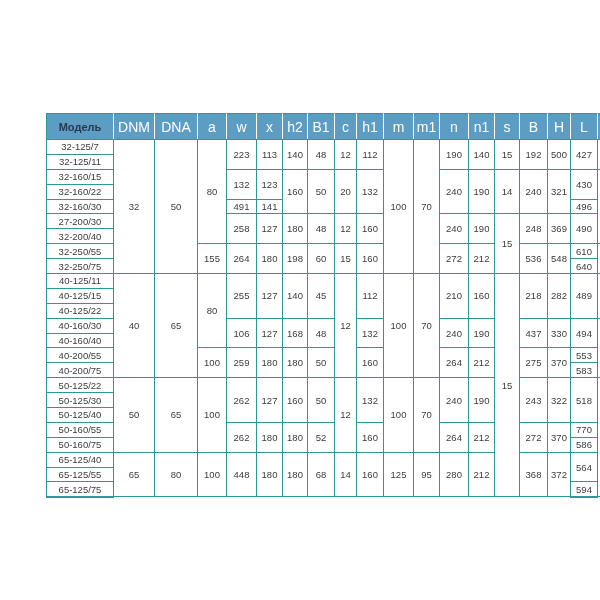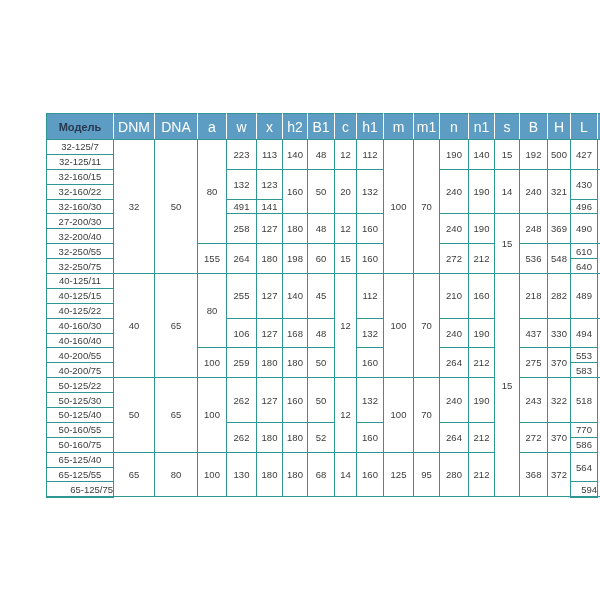--- a/index.html
+++ b/index.html
@@ -44,21 +44,21 @@
     font-size: 9.5px;
     color: #3b3b3b;
     text-align: center;
     vertical-align: middle;
     padding: 0;
     overflow: hidden;
     white-space: nowrap;
     background: #ffffff;
   }
   table.spec tbody tr { height: 14.9px; padding-left: 15px; }
-  table.spec tbody tr:last-child td { border-bottom-width: 2px; text-align: right; }
+  table.spec tbody tr:last-child td { border-bottom-width: 2px; }
 </style>
 </head>
 <body>
 
 <div class="page">
   <div class="table-wrap">
     <table class="spec">
       <colgroup>
           <col style="width: 67px;">
           <col style="width: 41px;">
@@ -294,21 +294,21 @@
           </tr>
           <tr>
             <td>50-160/75</td>
             <td>586</td>
           </tr>
           <tr>
             <td>65-125/40</td>
             <td rowspan="3">65</td>
             <td rowspan="3">80</td>
             <td rowspan="3">100</td>
-            <td rowspan="3">130</td>
+            <td rowspan="3">448</td>
             <td rowspan="3">180</td>
             <td rowspan="3">180</td>
             <td rowspan="3">68</td>
             <td rowspan="3">14</td>
             <td rowspan="3">160</td>
             <td rowspan="3">125</td>
             <td rowspan="3">95</td>
             <td rowspan="3">280</td>
             <td rowspan="3">212</td>
             <td rowspan="3">368</td>

